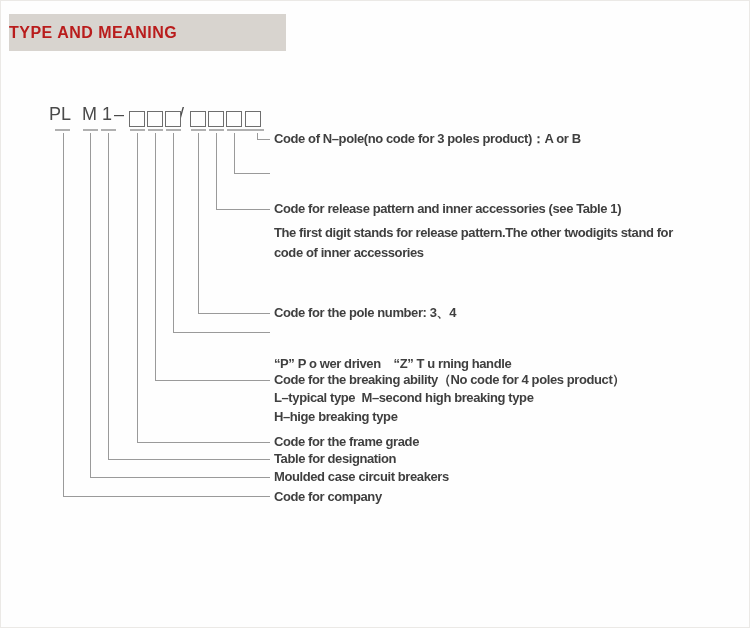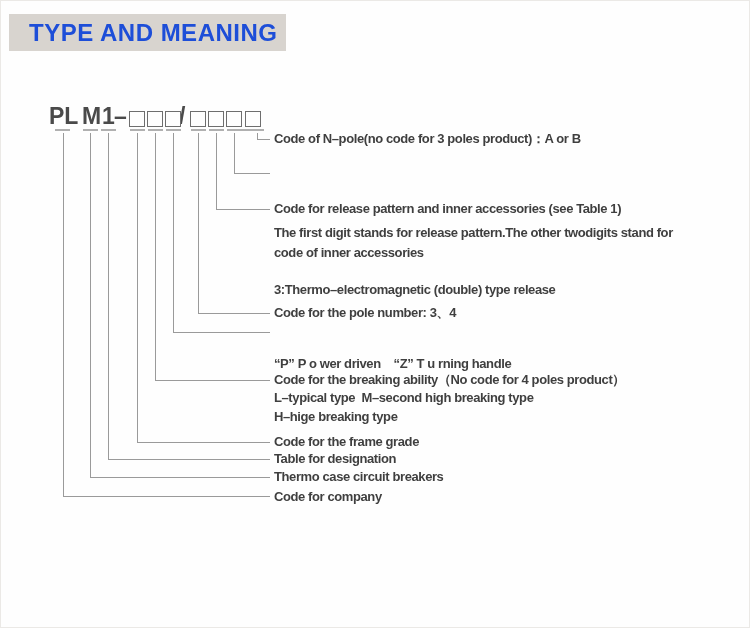--- a/index.html
+++ b/index.html
@@ -12,27 +12,27 @@
     overflow:hidden;
     font-family:"Liberation Sans","DejaVu Sans",sans-serif;
   }
   .title-box{
     position:absolute;left:8px;top:13px;
     width:277px;height:37px;
     background:#d8d4cf;
     display:flex;align-items:center;
   }
   .title-text{
-    padding-left:20px;
-    font-size:24px;font-weight:bold;color:#1d4ed8;
+    padding-left:0;
+    font-size:16px;font-weight:bold;color:#b91c1c;
     letter-spacing:0.5px;white-space:nowrap;
   }
   .code-char{
     position:absolute;top:104px;
-    font-size:23px;color:#4a4a4a;line-height:1;white-space:pre;font-weight:bold;
+    font-size:18px;color:#4a4a4a;line-height:1;white-space:pre;
   }
   .code-box{
     position:absolute;top:110px;
     width:16px;height:16px;
     border:1.5px solid #6e6e6e;
     box-sizing:border-box;
     background:#fefefe;
   }
   .tick{
     position:absolute;top:128px;
@@ -107,24 +107,23 @@
   <div class="vline" style="left:89px;top:132px;height:344px"></div>
   <div class="hline" style="left:89px;top:476px;width:180px"></div>
 
   <div class="vline" style="left:62px;top:132px;height:363px"></div>
   <div class="hline" style="left:62px;top:495px;width:207px"></div>
 
   <div class="ann" style="top:131px">Code of N–pole(no code for 3 poles product)：A or B</div>
   <div class="ann" style="top:201px">Code for release pattern and inner accessories (see Table 1)</div>
   <div class="ann" style="top:225px">The first digit stands for release pattern.The other twodigits stand for</div>
   <div class="ann" style="top:245px">code of inner accessories</div>
-  <div class="ann" style="top:282px">3:Thermo–electromagnetic (double) type release</div>
   <div class="ann" style="top:305px">Code for the pole number: 3、4</div>
   <div class="ann" style="top:356px">“P” P o wer driven    “Z” T u rning handle</div>
   <div class="ann" style="top:372px">Code for the breaking ability（No code for 4 poles product）</div>
   <div class="ann" style="top:390px">L–typical type  M–second high breaking type</div>
   <div class="ann" style="top:409px">H–hige breaking type</div>
   <div class="ann" style="top:434px">Code for the frame grade</div>
   <div class="ann" style="top:451px">Table for designation</div>
-  <div class="ann" style="top:469px">Thermo case circuit breakers</div>
+  <div class="ann" style="top:469px">Moulded case circuit breakers</div>
   <div class="ann" style="top:489px">Code for company</div>
 
 </div>
 
 </body></html>

